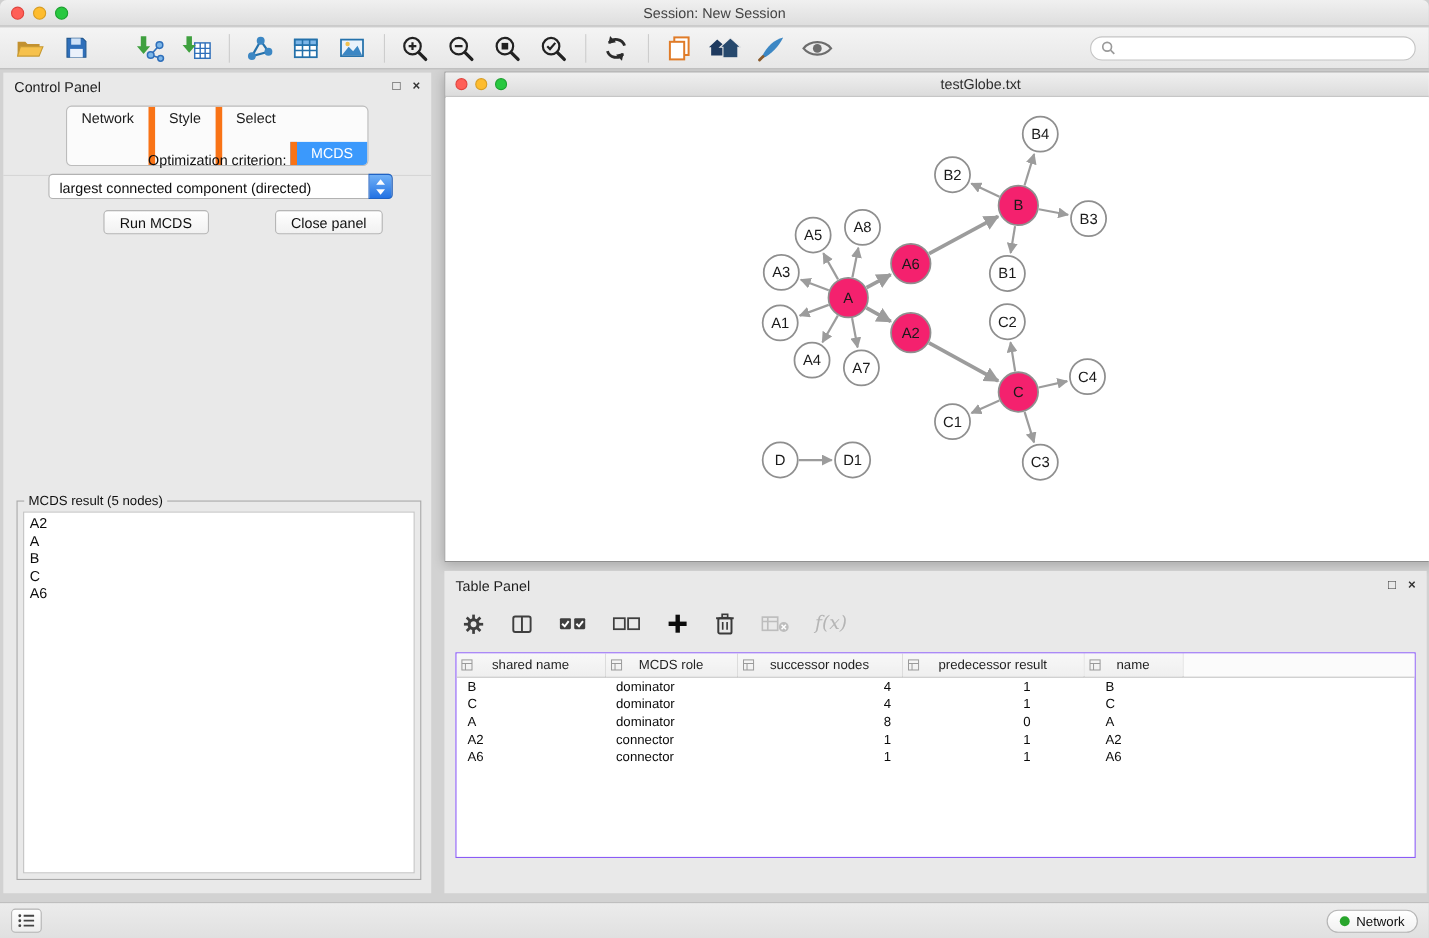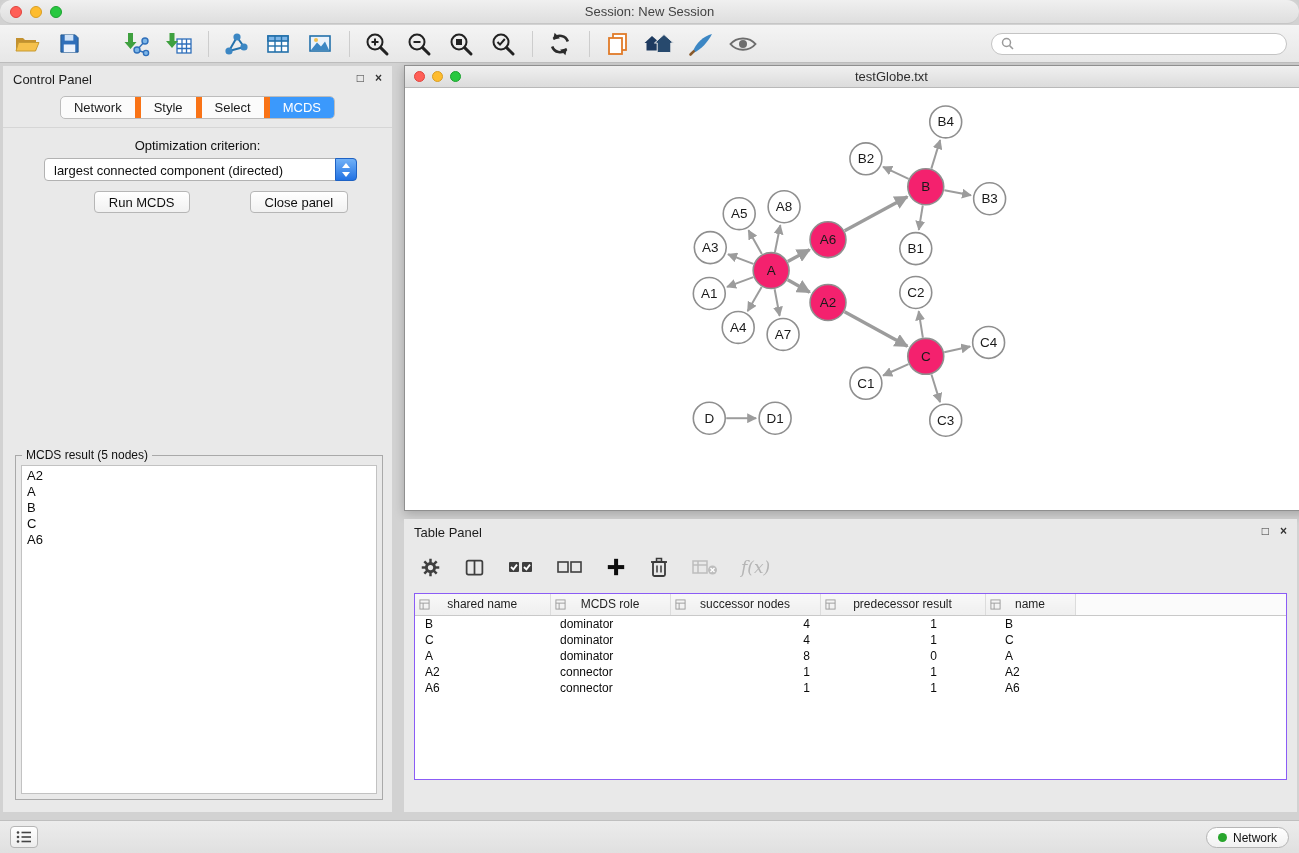--- a/index.html
+++ b/index.html
@@ -6,21 +6,21 @@
   html,body { width:1299px; height:853px; }
   body {
     font-family:"Liberation Sans","DejaVu Sans",sans-serif;
     background:#cfcfcf; overflow:hidden;
     -webkit-font-smoothing:antialiased;
   }
   .app { position:relative; width:1299px; height:853px; background:#d2d2d2; overflow:hidden; border-radius:6px 6px 0 0; }
 
   
   .titlebar { position:absolute; top:0; left:0; width:100%; height:24px;
-    background:linear-gradient(#f0f0f0,#dedede); border-bottom:1px solid #c6c6c6; z-index:30;border-radius:12px; }
+    background:linear-gradient(#f0f0f0,#dedede); border-bottom:1px solid #c6c6c6; z-index:30; }
   .lights { position:absolute; left:10px; top:6px; display:flex; gap:8px; }
   .light { width:12px; height:12px; border-radius:50%; display:inline-block; }
   .light.red    { background:#ff5f57; border:1px solid #e0443e; }
   .light.yellow { background:#febc2e; border:1px solid #d89e24; }
   .light.green  { background:#28c840; border:1px solid #1da130; }
   .app-title { text-align:center; font-size:13px; line-height:24px; color:#434343; }
 
   
   .toolbar { position:absolute; top:25px; left:0; width:100%; height:38px;
     background:linear-gradient(#f4f4f4,#e7e7e7); border-bottom:1px solid #bcbcbc;
@@ -37,21 +37,21 @@
   .control-panel { position:absolute; left:3px; top:66px; width:389px; height:746px; background:#e9e9e9; }
   .panel-header { position:relative; height:26px; }
   .panel-title { position:absolute; left:10px; top:6px; font-size:13px; color:#1d1d1d; }
   .panel-btns { position:absolute; right:10px; top:5px; display:flex; gap:11px; font-size:12px; color:#333; font-weight:bold; }
   .panel-btns span { cursor:default; line-height:14px; }
 
   .cp-tabbar { display:flex; justify-content:center; margin-top:4px; padding-bottom:8px; border-bottom:1px solid #d6d6d6; }
   .cp-tabs { display:inline-flex; border:1px solid #bcbcbc; border-radius:5px; overflow:hidden; background:#fbfbfb; }
   .cp-tab { padding:3px 13px; font-size:13px; color:#1c1c1c; border-left:6px solid #f97316; }
   .cp-tab:first-child { border-left:none; }
-  .cp-tab.active { background:var(--accent); color:#fff; }
+  .cp-tab.active { background:var(--accent); color:#fff;margin-top:32px; }
 
   .opt-label { position:absolute; top:72px; left:0; right:0; text-align:center; font-size:13px; color:#0f0f0f; }
   .combo { position:absolute; top:92px; left:41px; width:313px; height:23px; background:#fff;
     border:1px solid #b2b2b2; border-radius:4px; }
   .combo-text { position:absolute; left:9px; top:4px; font-size:13px; color:#0f0f0f; white-space:nowrap; }
   .combo-btn { position:absolute; right:-1px; top:-1px; width:22px; height:23px; border-radius:0 4px 4px 0;
     background:linear-gradient(#71b1f7,#2272e3); border:1px solid #1e62c4; }
   .combo-btn i { position:absolute; left:5.5px; width:0; height:0; border-left:4.5px solid transparent; border-right:4.5px solid transparent; }
   .combo-btn .up { top:3.5px; border-bottom:5px solid #fff; }
   .combo-btn .down { bottom:3.5px; border-top:5px solid #fff; }

